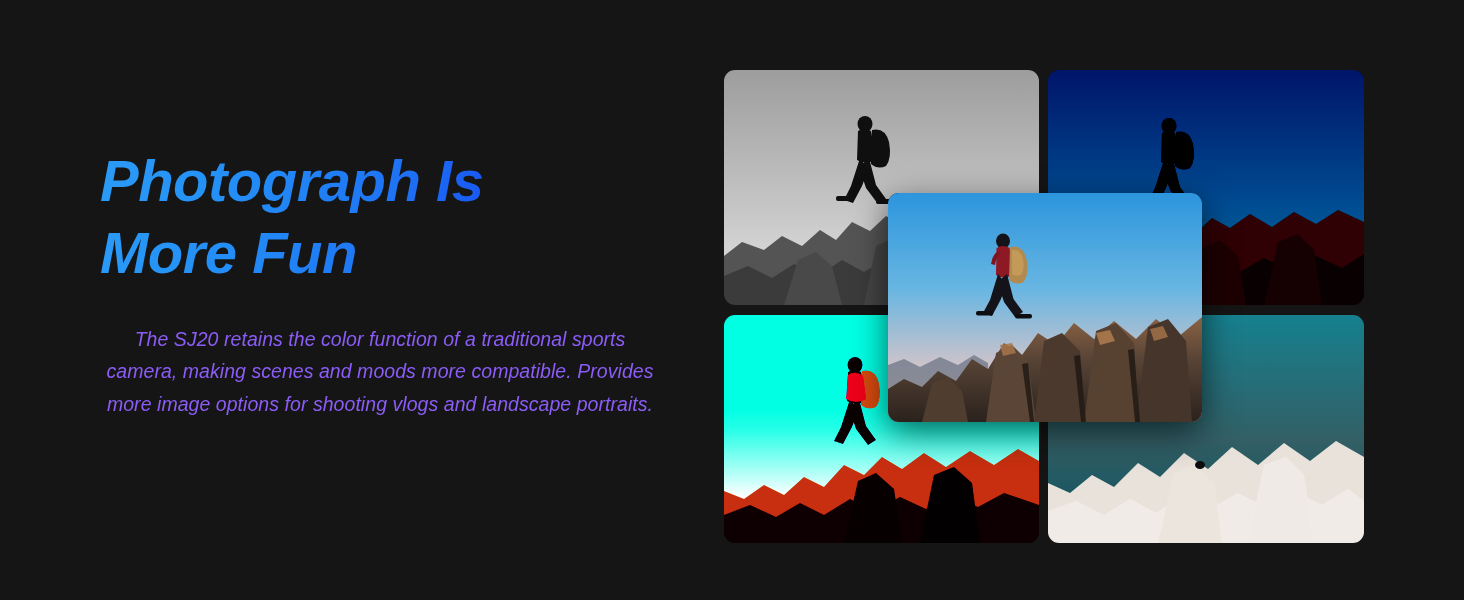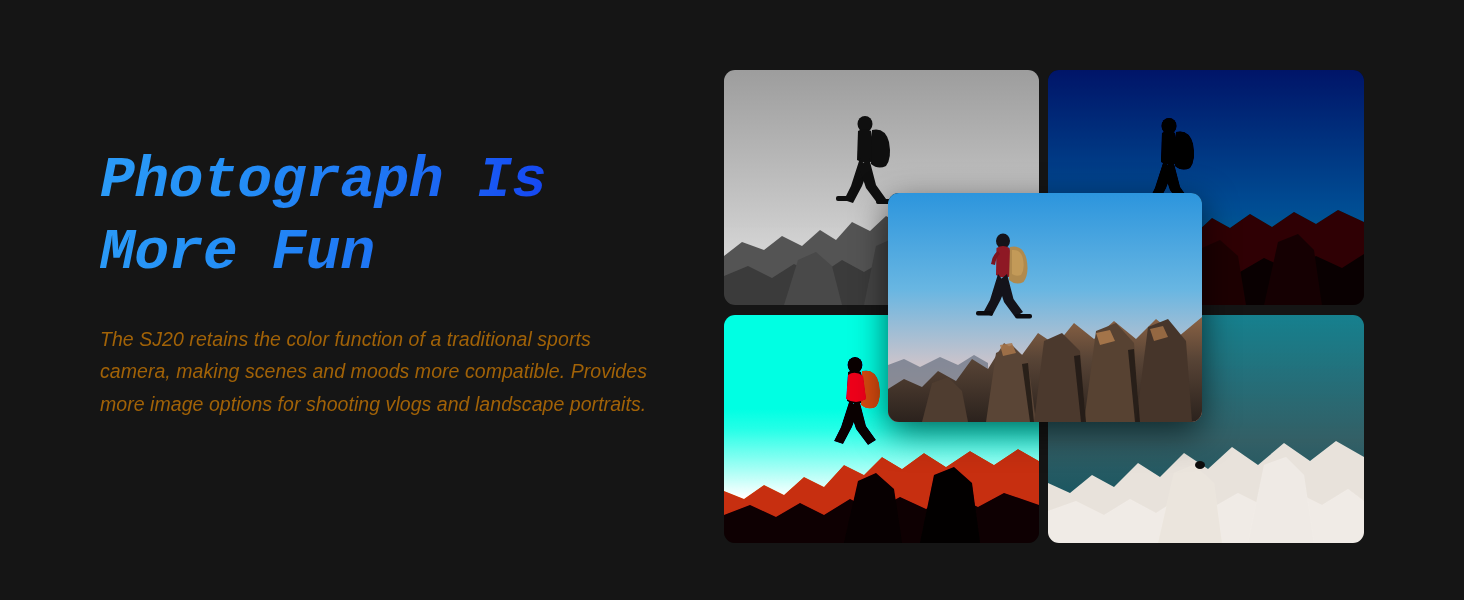--- a/index.html
+++ b/index.html
@@ -19,29 +19,29 @@
     line-height:1.24;
     font-weight:bold;
     font-style:italic;
     letter-spacing:-0.5px;
     background:linear-gradient(100deg,#2b9bf7 0%,#2490f6 22%,#1e73f4 52%,#1546f2 78%,#1336f0 100%);
     -webkit-background-clip:text;
     background-clip:text;
     color:transparent;
     -webkit-text-fill-color:transparent;
     white-space:pre-line;
-    font-family:Liberation Mono, monospace;
   }
   .body-text {
     margin-top:34px;
     font-size:19.5px;
     line-height:1.66;
     font-style:italic;
-    color:#a16207;
+    color:#8b5cf6;
     letter-spacing:0.05px;
+    text-align:center;
   }
 
   
   .gallery { position:absolute; left:724px; top:70px; width:640px; height:473px; }
   .tile {
     position:absolute;
     border-radius:11px;
     overflow:hidden;
     background:#0b0b0b;
   }

